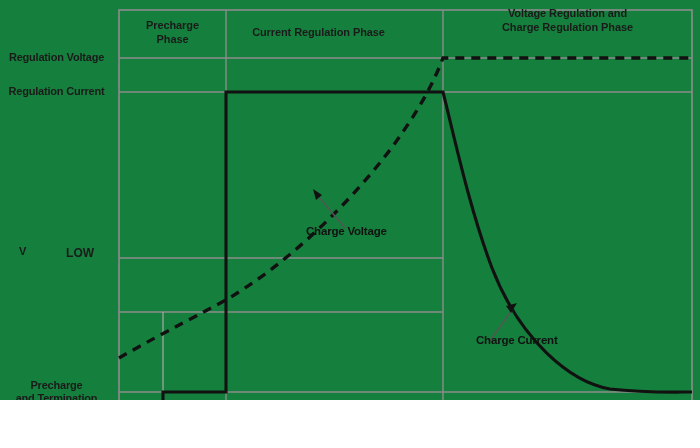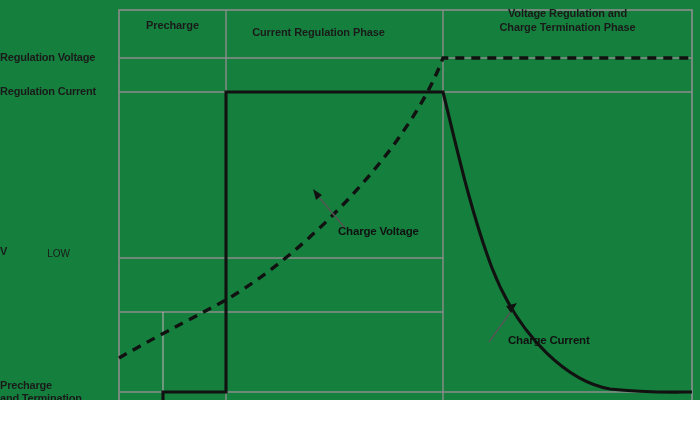--- a/index.html
+++ b/index.html
@@ -24,28 +24,28 @@
     top: 0;
     width: 700px;
     height: 448px;
   }
   .axis-label {
     position: absolute;
     font-family: "Liberation Sans", sans-serif;
     font-size: 11px;
     font-weight: bold;
     color: #1a1a1a;
-    text-align: left;
+    text-align: center;
     line-height: 13px;
     white-space: nowrap;
     letter-spacing: -0.2px;
   }
   .axis-label sub {
-    font-size: 10px;
-    font-weight: normal;
+    font-size: 12px;
+    font-weight: bold;
     vertical-align: baseline;
     position: relative;
     top: 2px;
     letter-spacing: 0;
     padding-left: 40px;
   }
   .phase-label {
     position: absolute;
     font-family: "Liberation Sans", sans-serif;
     font-size: 11px;
@@ -56,21 +56,20 @@
     letter-spacing: -0.1px;
   }
   .curve-label {
     position: absolute;
     font-family: "Liberation Sans", sans-serif;
     font-size: 11.5px;
     font-weight: bold;
     color: #111111;
     white-space: nowrap;
     letter-spacing: -0.2px;
-    margin-left: 32px;
   }
 </style>
 </head>
 <body>
 
 <div id="figure">
 
   <svg id="plot-svg" viewBox="0 0 700 448">
 
     <rect x="119" y="10" width="573" height="430" fill="none" stroke="#8c8c8c" stroke-width="1.6"></rect>
@@ -99,29 +98,30 @@
 
     <line x1="345" y1="228" x2="318" y2="196" stroke="#555555" stroke-width="1.5"></line>
     <polygon points="313,189 322,195 316,200" fill="#111111"></polygon>
 
     <line x1="489" y1="342" x2="512" y2="310" stroke="#555555" stroke-width="1.5"></line>
     <polygon points="517,303 511,313, 506,306" fill="#111111"></polygon>
   </svg>
 
   <div class="phase-label" style="left:119px; top:18px; width:107px;">
     <div>Precharge</div>
+    <div>Phase</div>
   </div>
 
   <div class="phase-label" style="left:210px; top:25px; width:217px;">
     <div>Current Regulation Phase</div>
   </div>
 
   <div class="phase-label" style="left:443px; top:6px; width:249px;">
     <div>Voltage Regulation and</div>
-    <div>Charge Termination Phase</div>
+    <div>Charge Regulation Phase</div>
   </div>
 
   <div class="axis-label" style="left:0px; top:51px; width:113px;">Regulation Voltage</div>
 
   <div class="axis-label" style="left:0px; top:85px; width:113px;">Regulation Current</div>
 
   <div class="axis-label" style="left:0px; top:245px; width:113px;"><span>V</span><sub>LOW</sub></div>
 
 
   <div class="axis-label" style="left:0px; top:379px; width:113px;">

